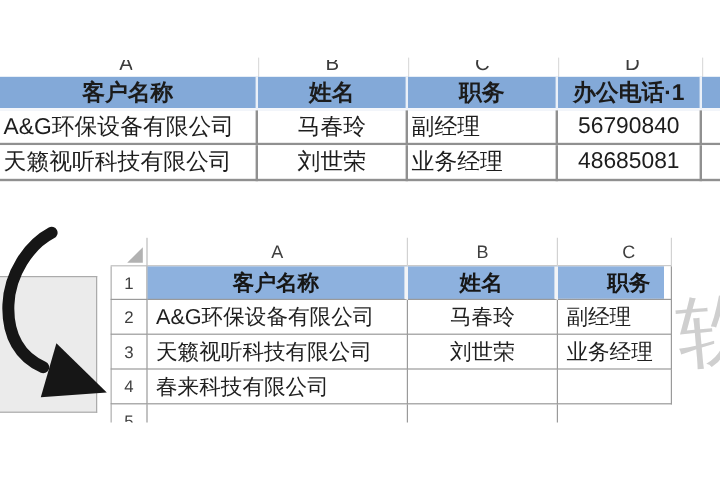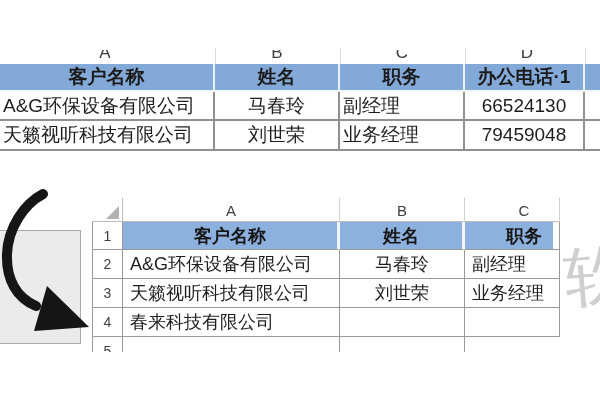--- a/index.html
+++ b/index.html
@@ -108,27 +108,27 @@
   <div class="tt">
     <div class="h">客户名称</div>
     <div class="h">姓名</div>
     <div class="h">职务</div>
     <div class="h">办公电话·1</div>
     <div class="h"></div>
 
     <div class="c pad">A&amp;G环保设备有限公司</div>
     <div class="c ctr">马春玲</div>
     <div class="c pad">副经理</div>
-    <div class="c ctr">66524130</div>
+    <div class="c ctr">56790840</div>
     <div class="c nr"></div>
 
     <div class="c pad">天籁视听科技有限公司</div>
     <div class="c ctr">刘世荣</div>
     <div class="c pad">业务经理</div>
-    <div class="c ctr">79459048</div>
+    <div class="c ctr">48685081</div>
     <div class="c nr"></div>
   </div>
 
   <div class="panel"></div>
 
   <div class="bt">
 
     <div class="corner">
         <div class="corner-tri"></div>
       </div>

